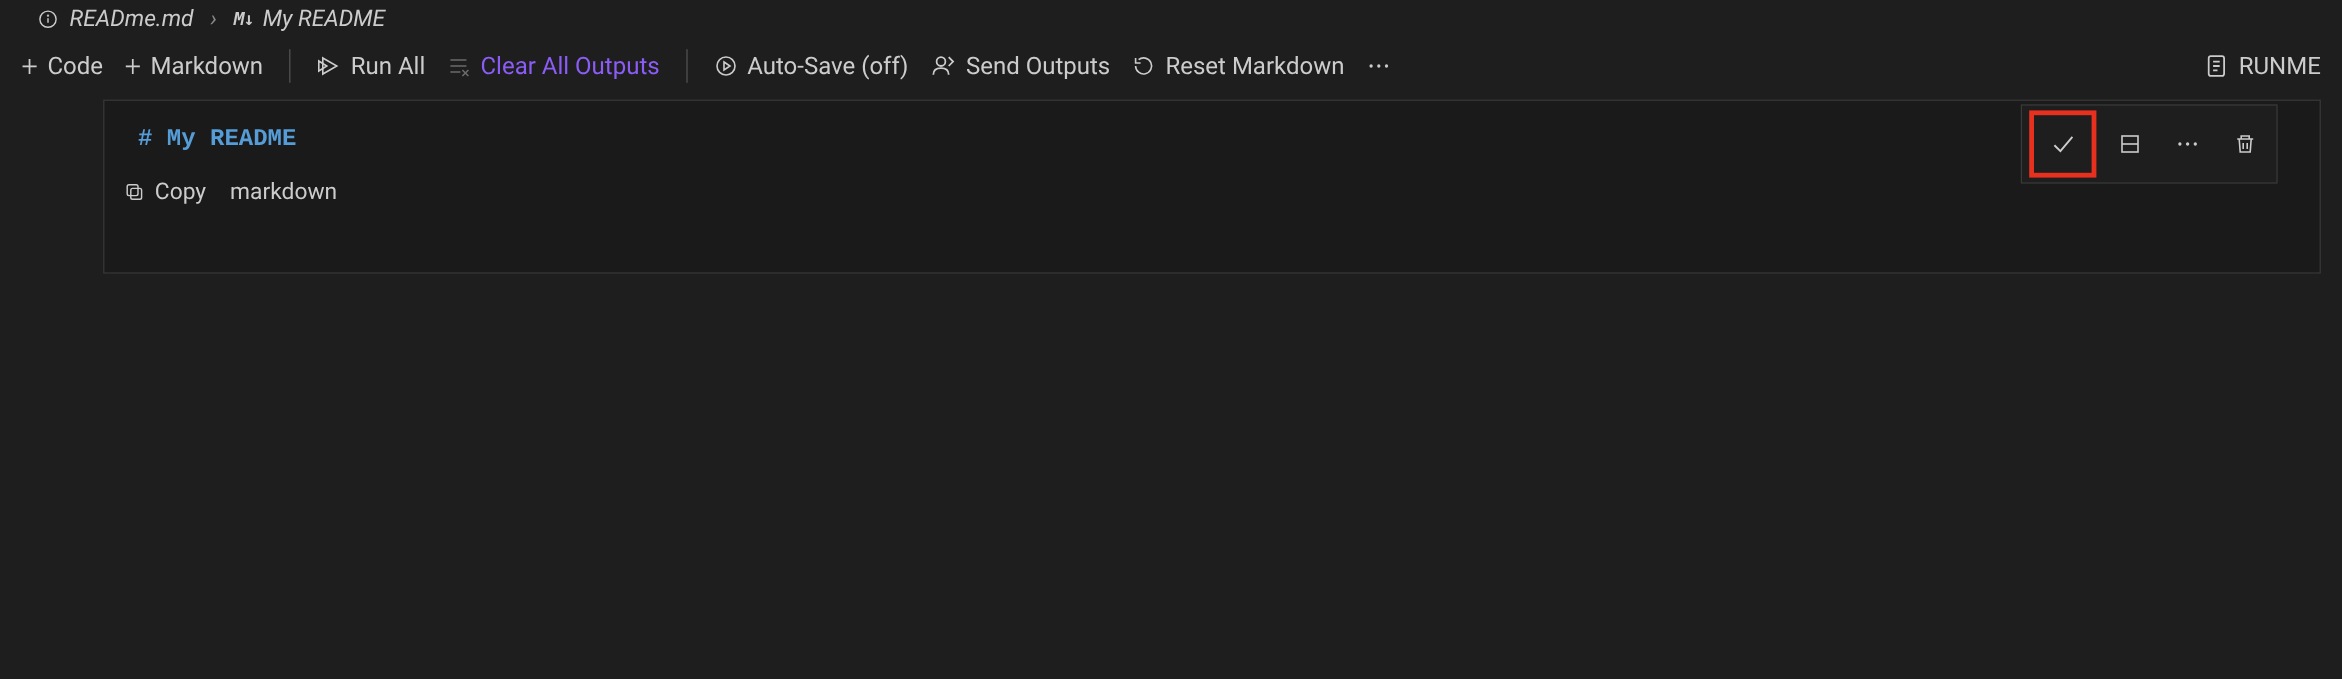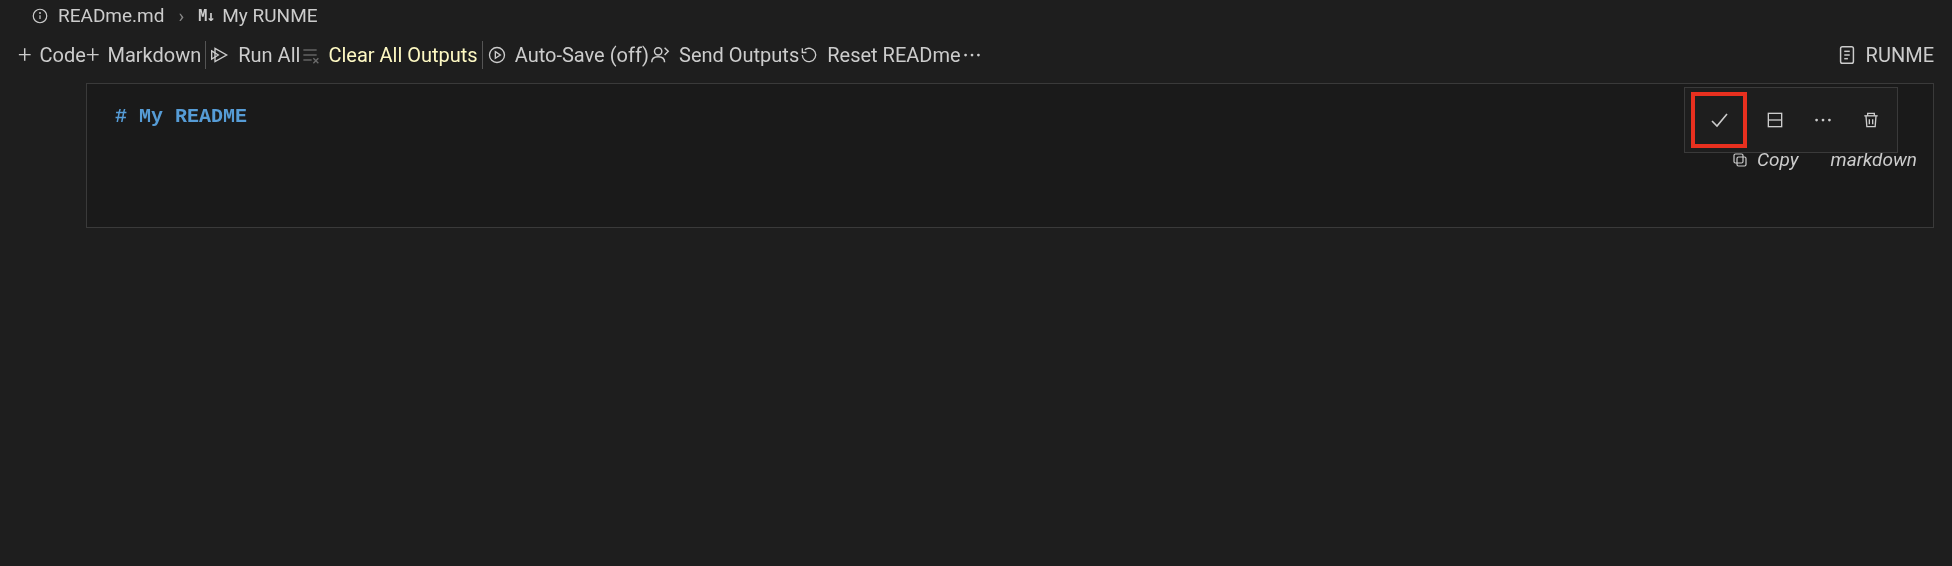--- a/index.html
+++ b/index.html
@@ -12,46 +12,48 @@
     height: 566px;
     overflow: hidden;
   }
   .breadcrumb {
     display: flex;
     align-items: center;
     gap: 8px;
     padding: 4px 22px 8px 30px;
     font-size: 19px;
     color: #a0a0a0;
+    font-style: italic;
   }
   .breadcrumb .sep { color: #888; margin: 0 6px; }
   .breadcrumb .file-label { color: #cccccc; }
   .breadcrumb .section-label { color: #cccccc; }
   .info-icon {
     display:inline-flex;align-items:center;justify-content:center;
     width:20px;height:20px;
   }
   .md-icon {
     display:inline-flex;align-items:center;justify-content:center;
     font-weight:bold;font-size:15px;letter-spacing:-1px;color:#cccccc;
     font-family: monospace;
   }
   .toolbar {
     display: flex;
     align-items: center;
+    gap: 18px;
     padding: 6px 18px 14px 18px;
     font-size: 20px;
     color: #cccccc;
   }
   .toolbar .btn {
     display:flex;align-items:center;gap:8px;
     cursor:pointer;
     color:#cccccc;
   }
-  .toolbar .btn.disabled { color:#fef9c3; }
+  .toolbar .btn.disabled { color:#8b5cf6; }
   .toolbar .divider { width:1px;height:28px;background:#555; margin:0 4px;}
   .toolbar .spacer { flex:1; }
   .icon { display:inline-flex;align-items:center;justify-content:center; }
   .plus-icon::before { content:"+"; font-size:24px; font-weight:300; }
   .cell-wrap {
     display:flex;
     align-items:flex-start;
     padding: 0 10px 0 6px;
   }
   .gutter {
@@ -92,43 +94,43 @@
   }
   .cell-content {
     font-family: "Menlo","Consolas","Courier New",monospace;
     font-size:20px;
     padding:18px 28px 10px 28px;
     line-height:1.5;
     color:#d4d4d4;
   }
   .md-heading { color:#569cd6; font-weight:bold; }
   .cell-footer {
-    display:flex;justify-content:flex-end;align-items:center;
-    gap:32px;padding:6px 16px 10px 16px;
-    color:#cccccc;font-size:19px;font-style:italic;
+    display:flex;align-items:center;
+    gap:20px;padding:6px 16px 10px 16px;
+    color:#cccccc;font-size:19px;
   }
   .cell-footer .copy-btn { display:flex;align-items:center;gap:8px;cursor:pointer; }
   svg { stroke:#cccccc; fill:none; stroke-width:1.6; }
   .disabled svg { stroke:#6b6b6b; }
 </style>
 </head>
 <body>
 
 <div class="breadcrumb">
   <span class="info-icon">
     <svg width="18" height="18" viewBox="0 0 24 24">
         <circle cx="12" cy="12" r="9"></circle>
         <line x1="12" y1="11" x2="12" y2="16"></line>
         <circle cx="12" cy="8" r="0.5" fill="#cccccc"></circle>
       </svg>
   </span>
   <span class="file-label">READme.md</span>
   <span class="sep">›</span>
   <span class="md-icon">M↓</span>
-  <span class="section-label">My RUNME</span>
+  <span class="section-label">My README</span>
 </div>
 
 <div class="toolbar">
   <div class="btn">
     <span class="icon plus-icon"></span>
     <span>Code</span>
   </div>
   <div class="btn">
     <span class="icon plus-icon"></span>
     <span>Markdown</span>
@@ -175,21 +177,21 @@
     </span>
     <span>Send Outputs</span>
   </div>
   <div class="btn">
     <span class="icon">
       <svg width="20" height="20" viewBox="0 0 24 24">
           <path d="M4 12a8 8 0 1 0 3-6.3"></path>
           <polyline points="4 4 4 9 9 9"></polyline>
         </svg>
     </span>
-    <span>Reset READme</span>
+    <span>Reset Markdown</span>
   </div>
   <div class="btn">
     <span class="icon">
       <svg width="22" height="22" viewBox="0 0 24 24">
           <circle cx="5" cy="12" r="1.5" fill="#cccccc" stroke="none"></circle>
           <circle cx="12" cy="12" r="1.5" fill="#cccccc" stroke="none"></circle>
           <circle cx="19" cy="12" r="1.5" fill="#cccccc" stroke="none"></circle>
         </svg>
     </span>
   </div>

